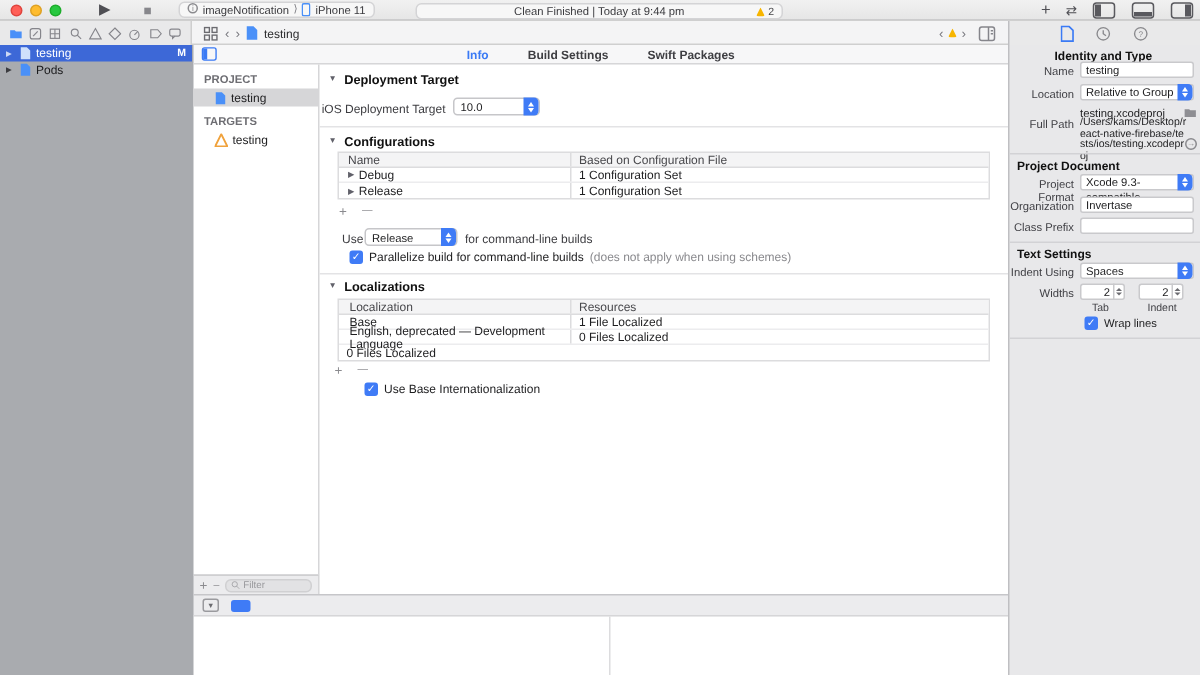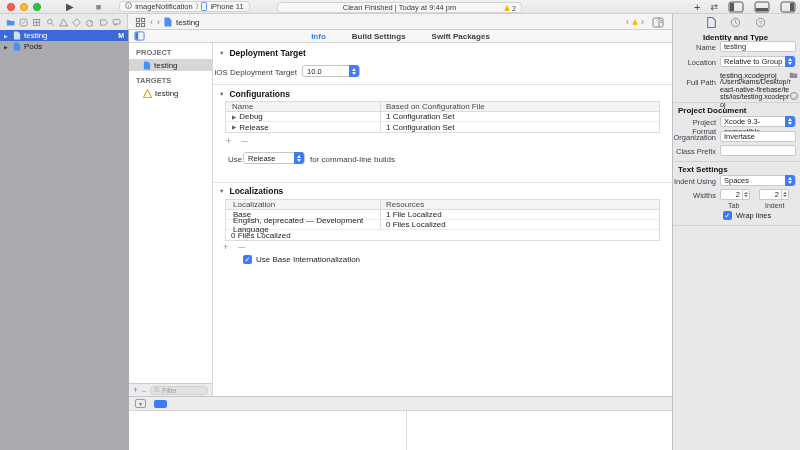--- a/index.html
+++ b/index.html
@@ -321,20 +321,25 @@
     </div>
     <div class="abs lbl" style="left:15px;top:112px;position:absolute;">Use</div>
     <div class="dropdown" style="left:30px;top:109px;width:62px;">
       <span>Release</span>
       <span class="stepperblue">
           <span class="tri-u"></span>
           <span class="tri-d"></span>
         </span>
     </div>
     <div class="abs lbl" style="left:97px;top:112px;position:absolute;">for command-line builds</div>
+    <div class="checkrow" style="left:20px;top:124px;">
+      <span class="checkbox">✓</span>
+      <span>Parallelize build for command-line builds</span>
+      <span class="notetext">(does not apply when using schemes)</span>
+    </div>
     <div class="sep" style="top:139px;"></div>
 
     <div class="secttitle" style="left:6px;top:143px;">
       <span class="disc-g">▼</span>
       <span>Localizations</span>
     </div>
     <div class="xtable" style="top:156px;">
       <div class="xt-head">
         <div class="xt-c1" style="padding-left:7px;">Localization</div>
         <div class="xt-c2">Resources</div>

